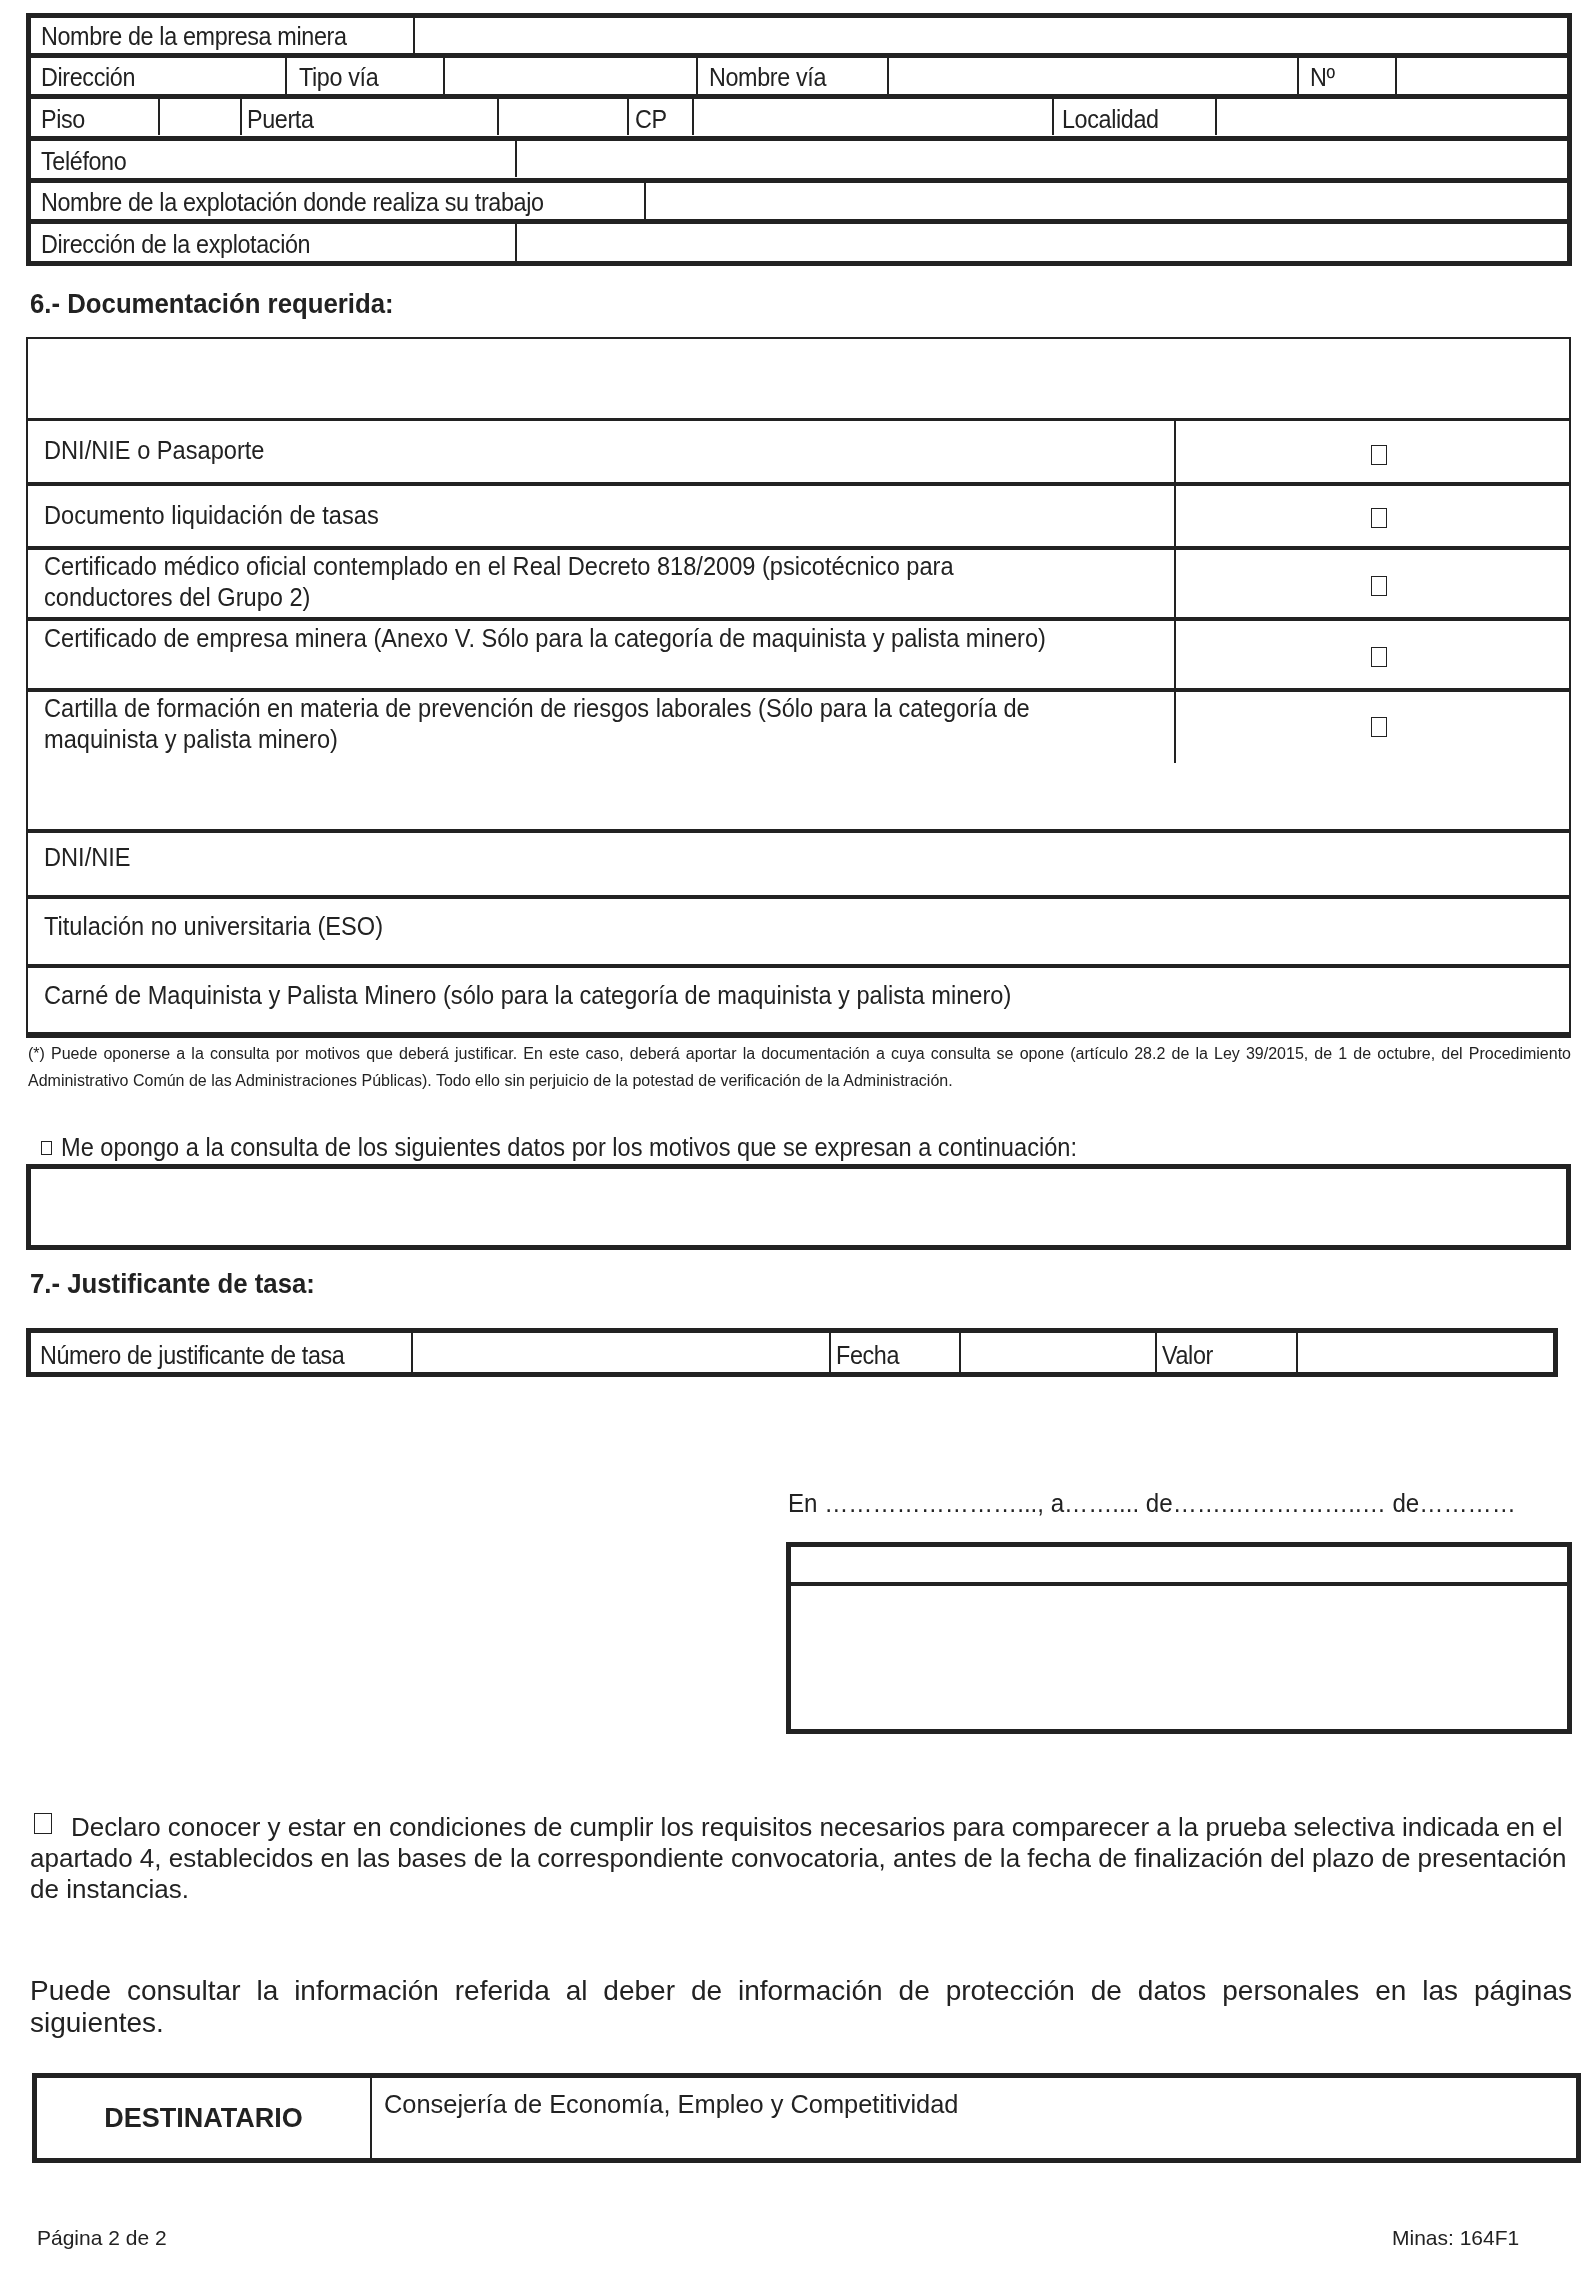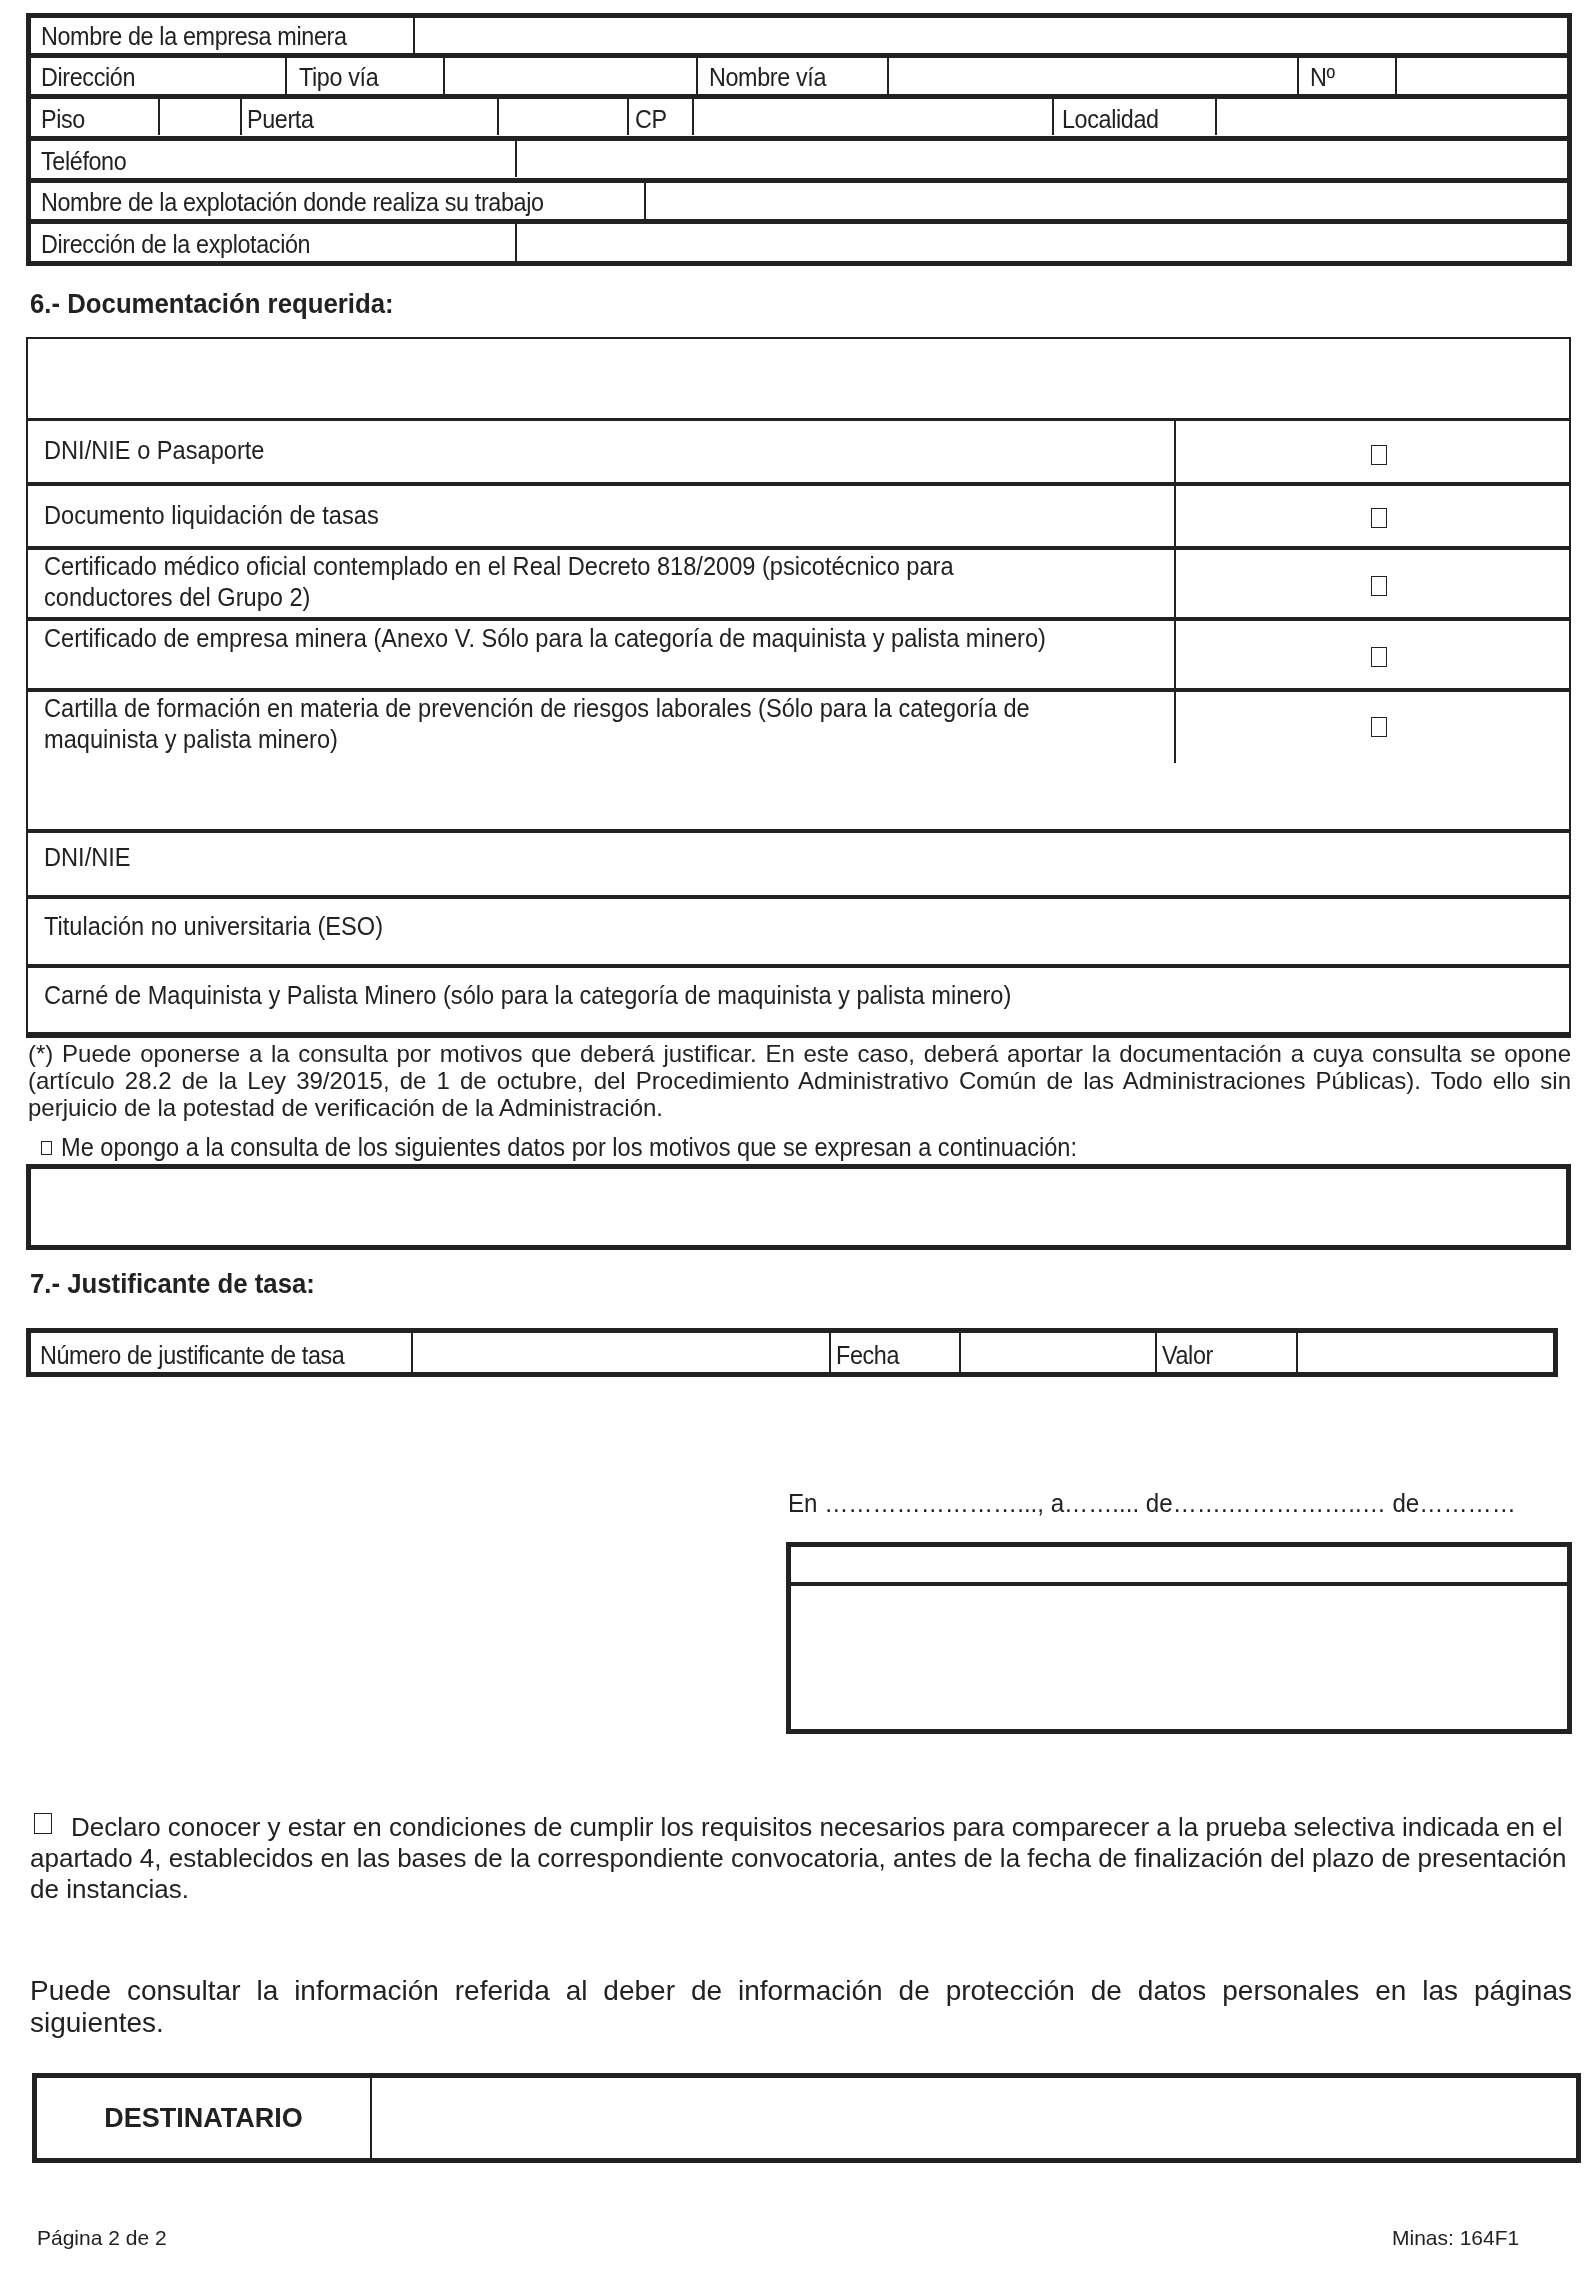--- a/index.html
+++ b/index.html
@@ -24,21 +24,21 @@
   .gray { background: #dcdcdc; }
   .doc-text {
     position: absolute; font-size: 25.4px; line-height: 31px;
     transform: scaleX(0.93); transform-origin: left top;
   }
   .checkbox {
     position: absolute; width: 15.5px; height: 20px; border: 1.8px solid #222222;
     box-sizing: border-box; background: #ffffff; cursor: pointer;
   }
   .note {
-    position: absolute; font-size: 24px; line-height: 27px; text-align: justify;
+    position: absolute; font-size: 16px; line-height: 27px; text-align: justify;
     text-align-last: left;
   }
   .small { font-size: 21px; }
 </style>
 </head>
 <body>
 
 <div class="abs thick" style="left:26px; top:13.4px; width:1546px; height:253px;">
 
   <div class="hline-thick" style="top:35px;"></div>
@@ -171,17 +171,18 @@
 </div>
 
 <div class="checkbox" style="left:34px; top:1813px; width:18.4px; height:21px;"></div>
 <div class="abs" style="left:30px; top:1812px; width:1546px; font-size:26px; line-height:31px; text-indent:41px;">Declaro conocer y estar en condiciones de cumplir los requisitos necesarios para comparecer a la prueba selectiva indicada en el apartado 4, establecidos en las bases de la correspondiente convocatoria, antes de la fecha de finalización del plazo de presentación de instancias.</div>
 
 <div class="abs" style="left:30px; top:1975px; width:1542px; font-size:28px; line-height:32px; text-align:justify; text-align-last:left;">Puede consultar la información referida al deber de información de protección de datos personales en las páginas siguientes.</div>
 
 <div class="abs thick" style="left:32px; top:2073px; width:1549px; height:90px;padding-left:32px;">
   <div style="position:absolute; left:0; top:0; width:333px; height:80px; display:flex; align-items:center; justify-content:center; font-weight:bold; font-size:27px;">DESTINATARIO</div>
   <div class="vline" style="left:333px; top:0; height:80px;"></div>
+  <div class="abs" style="left:347px; top:11.3px; font-size:25.4px; line-height:31px; white-space:nowrap;">Consejería de Economía, Empleo y Competitividad</div>
 </div>
 
 <div class="abs small" style="left:37px; top:2226px; white-space:nowrap;">Página 2 de 2</div>
 <div class="abs small" style="left:1392px; top:2226px; white-space:nowrap;">Minas: 164F1</div>
 
 
 </body></html>

